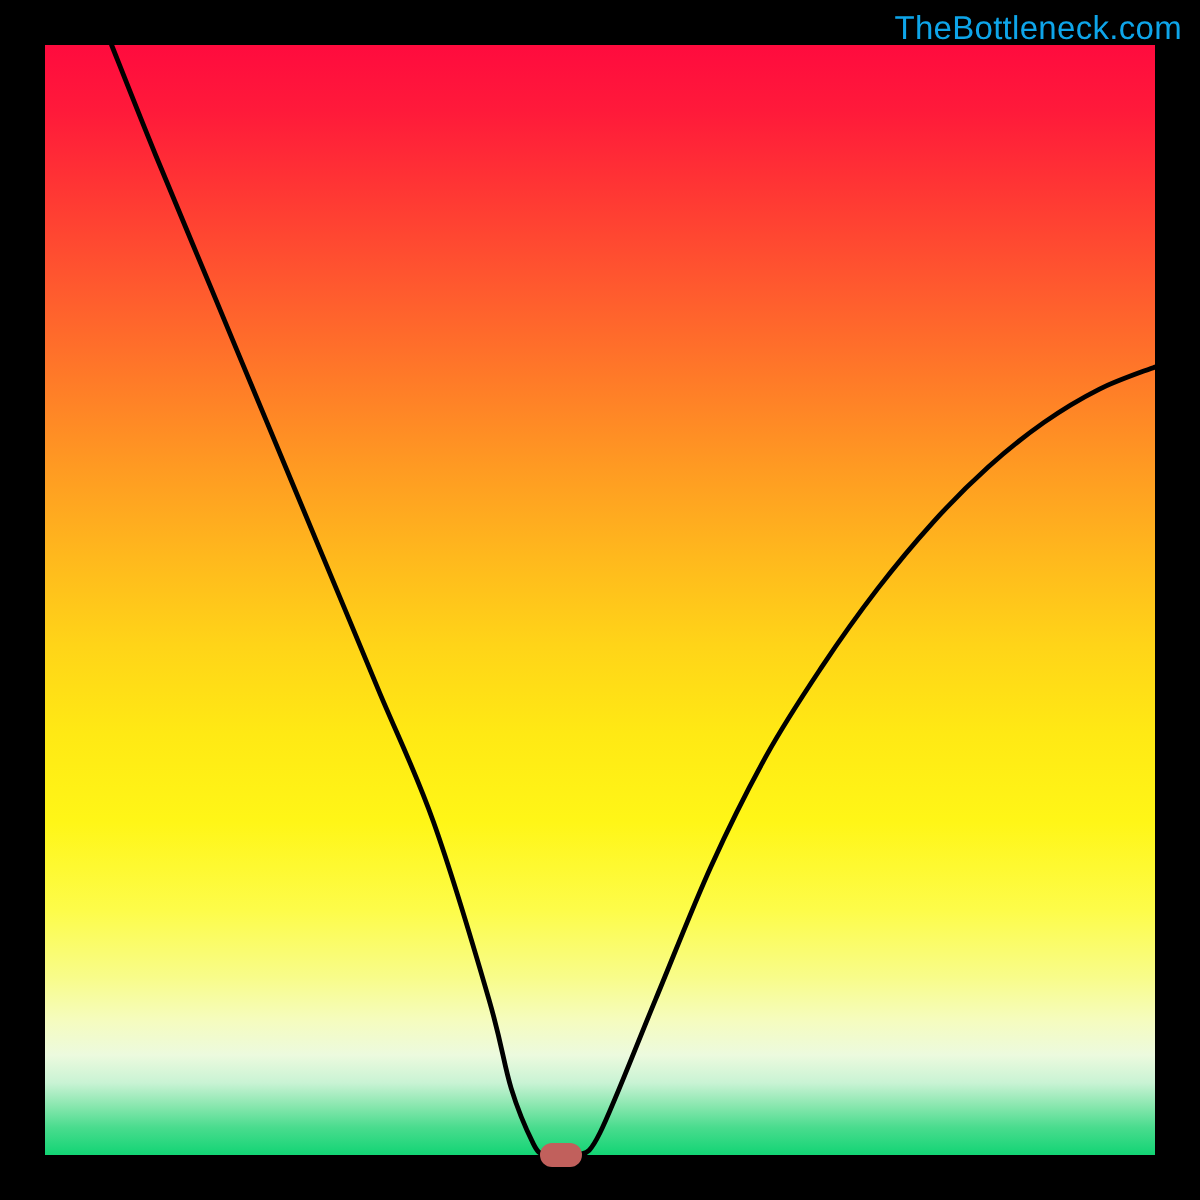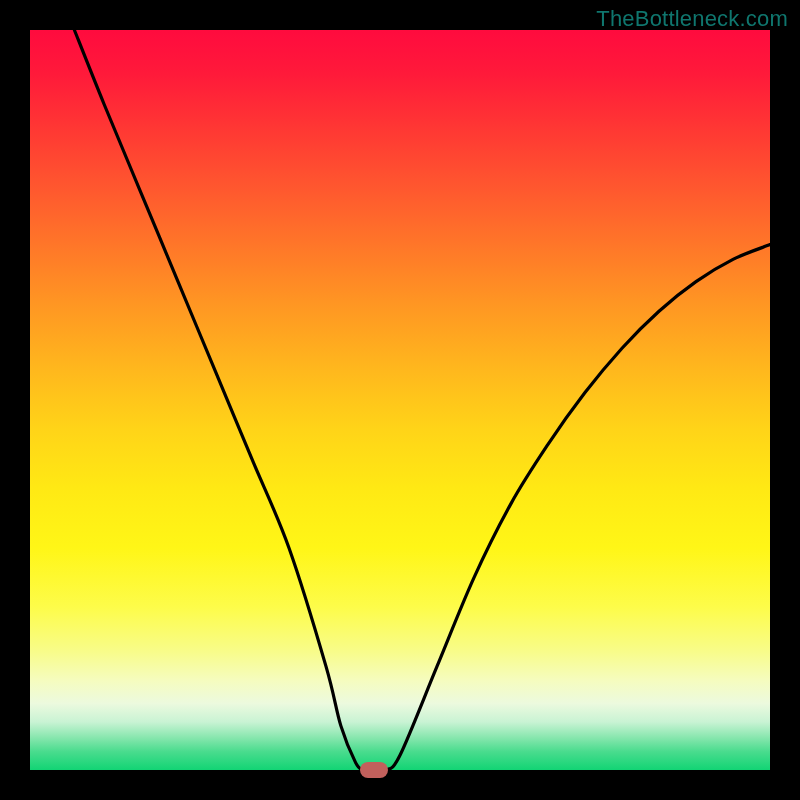--- a/index.html
+++ b/index.html
@@ -41,21 +41,21 @@
       #c9f3d4 93.5%,
       #8be7b0 95.5%,
       #4adc8e 97.5%,
       #12d474 100%
     );
   }
   .watermark {
     position: absolute;
     top: 6px;
     right: 12px;
-    color: #0f766e;
+    color: #0ea5e9;
     font-size: 22px;
     font-weight: 500;
     letter-spacing: 0.2px;
     user-select: none;
   }
   svg.curve {
     position: absolute;
     left: 0;
     top: 0;
     width: 740px;

